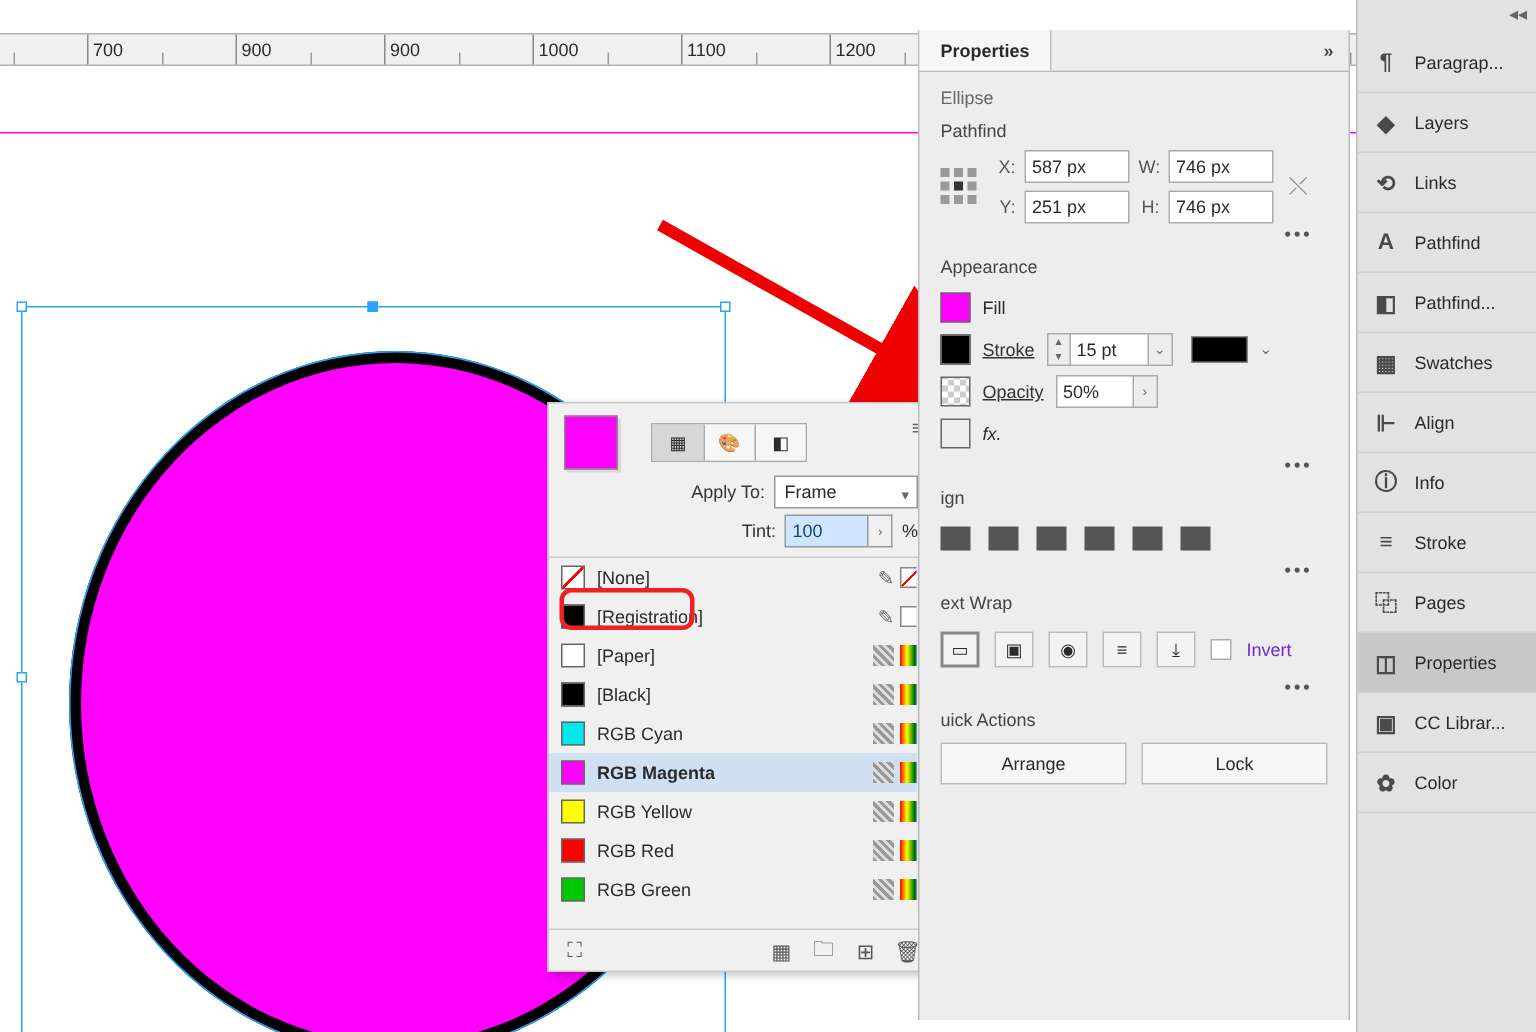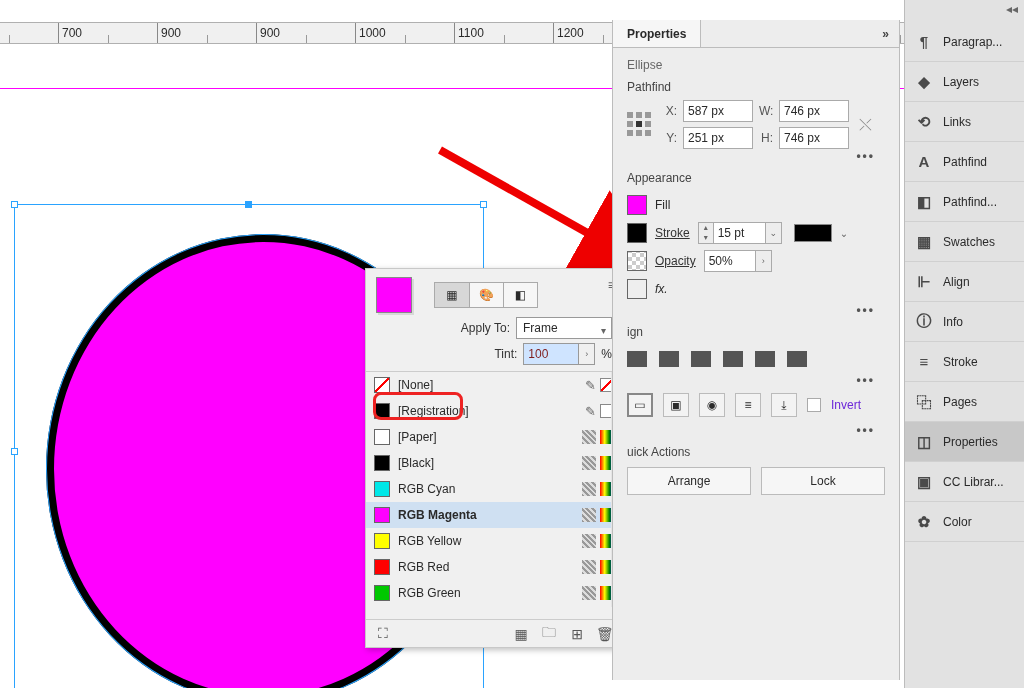--- a/index.html
+++ b/index.html
@@ -24,21 +24,21 @@
   .fill-chip{width:36px;height:36px;background:#ff00ff;border:1px solid #888;box-shadow:2px 2px 0 #d8d8d8}
   .mode-tabs{display:flex;margin-left:14px;border:1px solid #aaa}
   .mtab{width:34px;height:24px;display:flex;align-items:center;justify-content:center;background:#f6f6f6;border-left:1px solid #aaa}
   .mtab:first-child{border-left:none}
   .mtab.active{background:#d7d7d7}
   .ham{position:absolute;right:6px;top:8px;font-size:14px;color:#666}
   .row{display:flex;align-items:center;height:26px;padding:0 10px;justify-content:flex-end;gap:6px}
   .row label{color:#333}
   .sel{height:22px;border:1px solid #999;background:#fff;padding:0 18px 0 6px;min-width:96px;position:relative;line-height:20px}
   .sel::after{content:"▾";position:absolute;right:5px;top:3px;color:#666;font-size:10px}
-  .numbox{width:56px;height:22px;border:1px solid #999;background:#fff;padding:0 4px;color:#7f1d1d;display:flex;align-items:center;background:#cfe4ff}
+  .numbox{width:56px;height:22px;border:1px solid #999;background:#fff;padding:0 4px;color:#0c4a6e;display:flex;align-items:center;background:#cfe4ff}
   .numwrap{display:flex;align-items:center}
   .numwrap .car{width:16px;height:22px;border:1px solid #999;border-left:none;display:flex;align-items:center;justify-content:center;font-size:9px;color:#666}
   .swlist{border-top:1px solid #ccc;margin-top:4px;height:236px;overflow:hidden;position:relative}
   .swlist .scroll{position:absolute;right:0;top:0;width:11px;height:100%;background:#e5e5e5}
   .swlist .scroll .thumb{position:absolute;left:2px;top:2px;width:7px;height:70px;background:#b5b5b5;border-radius:3px}
   .swrow{display:flex;align-items:center;height:26px;padding:0 8px;gap:8px}
   .swrow.sel-row{background:#cfe0f2}
   .swbox{width:16px;height:16px;border:1px solid #666;flex:none}
   .swname{flex:1}
   .swicons{display:flex;gap:4px}
@@ -333,20 +333,21 @@
     <div class="align-row">
       <div class="ai"></div>
       <div class="ai"></div>
       <div class="ai"></div>
       <div class="ai"></div>
       <div class="ai"></div>
       <div class="ai"></div>
     </div>
     <div class="dots">•••</div>
 
+    <div class="p-title">ext Wrap</div>
     <div class="wrap-row">
       <div class="wrap-btn active">▭</div>
       <div class="wrap-btn">▣</div>
       <div class="wrap-btn">◉</div>
       <div class="wrap-btn">≡</div>
       <div class="wrap-btn">⤓</div>
       <div class="cb"></div>
       <span style="color:#6d28d9">Invert</span>
     </div>
     <div class="dots">•••</div>

